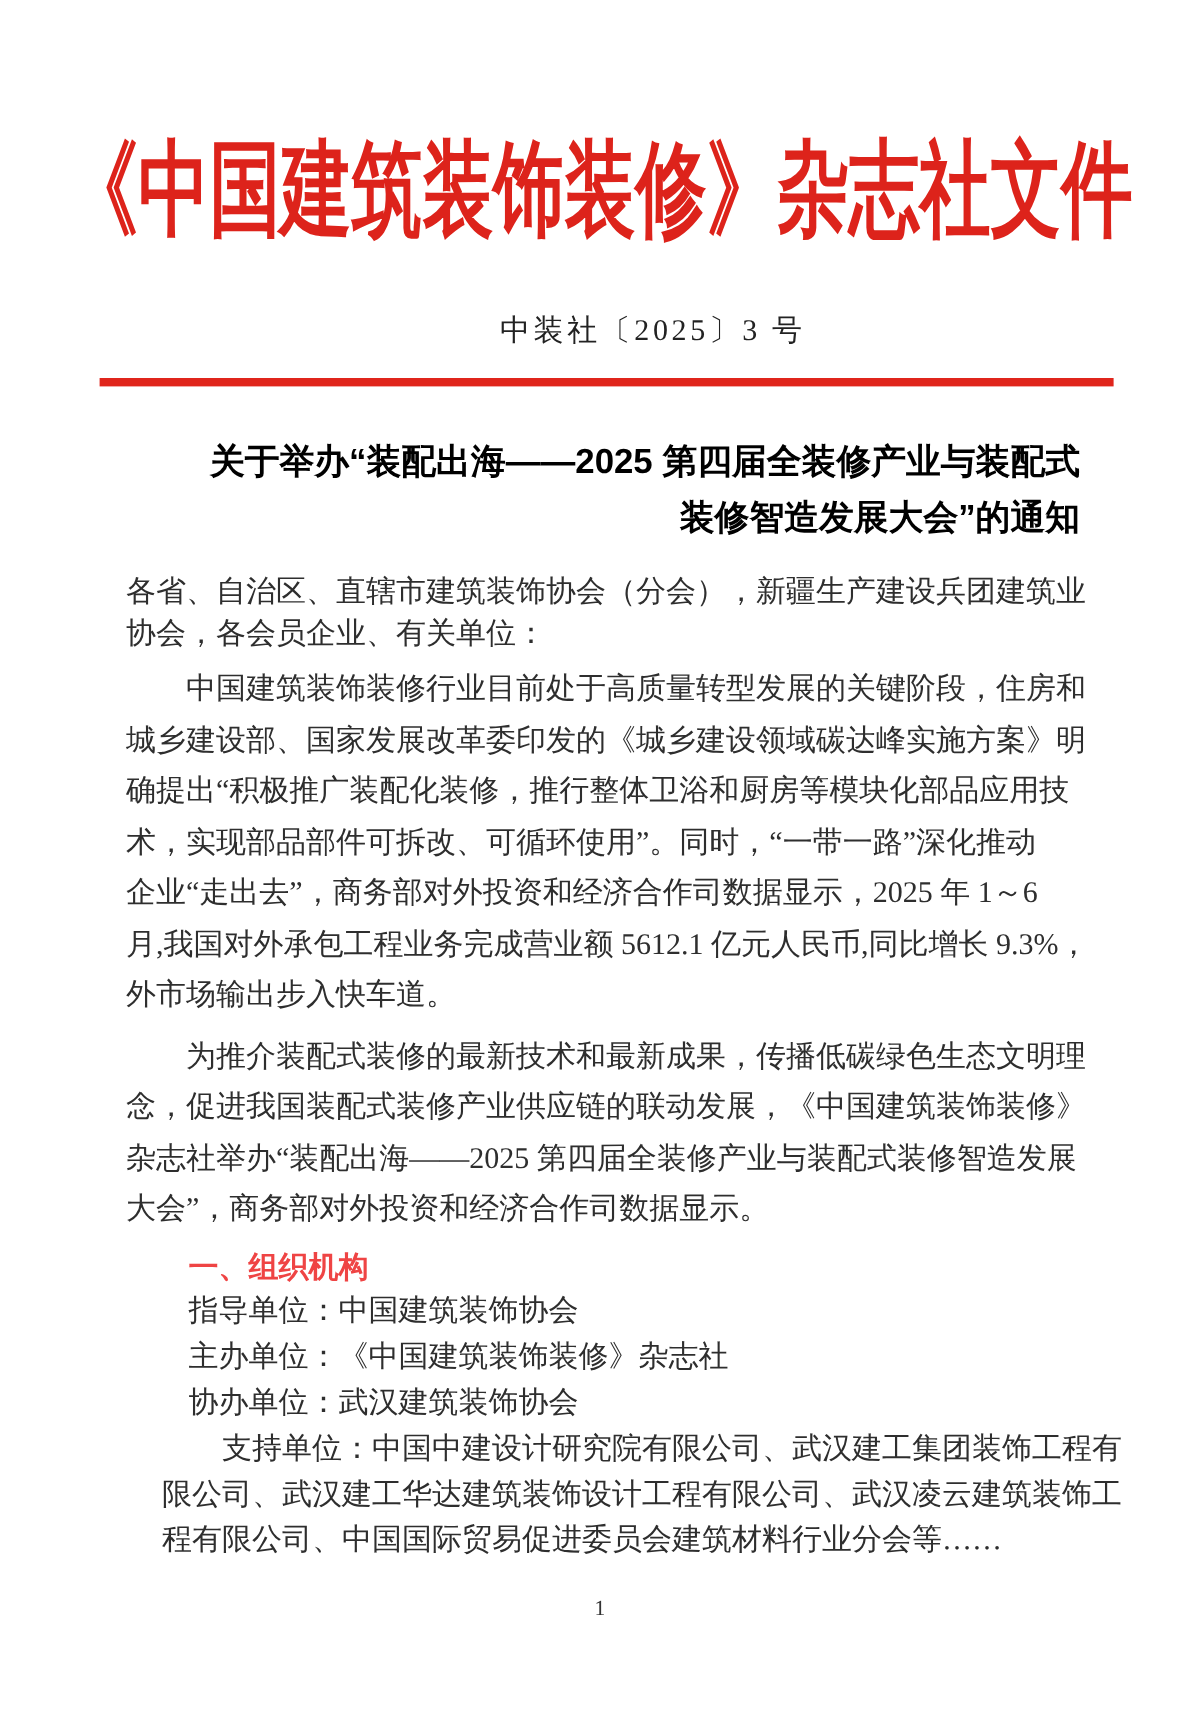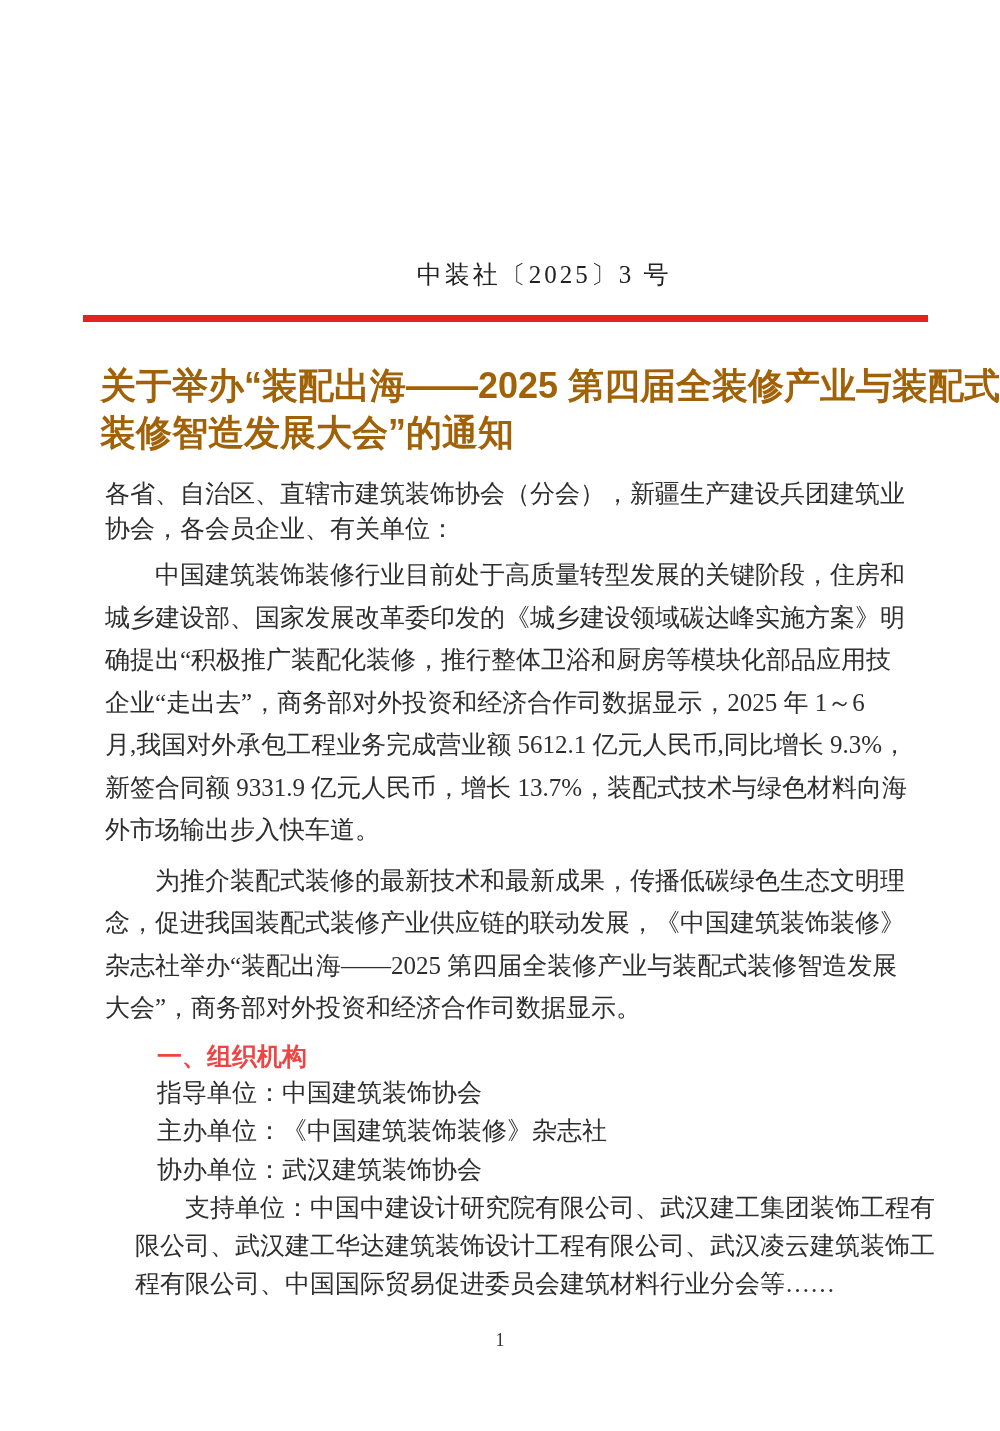--- a/index.html
+++ b/index.html
@@ -55,26 +55,26 @@
     width: 845px;
     height: 7px;
     background: #e0251c;
   }
   .doc-title {
     position: absolute;
     top: 362px;
     left: 100px;
     width: 800px;
     margin: 0;
-    text-align: left;
+    text-align: right;
     font-family: "Liberation Sans", "DejaVu Sans", sans-serif;
     font-weight: bold;
-    font-size: 36px;
+    font-size: 29px;
     line-height: 47px;
-    color: #a16207;
+    color: #000000;
     white-space: nowrap;
   }
   .body-text {
     position: absolute;
     top: 476px;
     left: 105px;
     width: 800px;
     font-size: 25px;
     color: #2e2e2e;
   }
@@ -107,41 +107,44 @@
     text-align: center;
     font-size: 18px;
     color: #333333;
   }
 </style>
 </head>
 <body>
 
 <div class="page">
 
+  <div class="letterhead" style="color: rgb(221, 35, 27);">
+    <span class="letterhead-text">《中国建筑装饰装修》杂志社文件</span>
+  </div>
 
   <div class="docnum">中装社〔2025〕3 号</div>
 
   <div class="redline" style="background: rgb(224, 37, 28);"></div>
 
   <h1 class="doc-title">
     <div>关于举办“装配出海——2025 第四届全装修产业与装配式</div>
     <div>装修智造发展大会”的通知</div>
   </h1>
 
   <div class="body-text">
 
     <div class="line sal">各省、自治区、直辖市建筑装饰协会（分会），新疆生产建设兵团建筑业</div>
     <div class="line sal">协会，各会员企业、有关单位：</div>
 
     <div class="line p1 gap ind">中国建筑装饰装修行业目前处于高质量转型发展的关键阶段，住房和</div>
     <div class="line p1">城乡建设部、国家发展改革委印发的《城乡建设领域碳达峰实施方案》明</div>
     <div class="line p1">确提出“积极推广装配化装修，推行整体卫浴和厨房等模块化部品应用技</div>
+    <div class="line p1">术，实现部品部件可拆改、可循环使用”。同时，“一带一路”深化推动</div>
     <div class="line p1">企业“走出去”，商务部对外投资和经济合作司数据显示，2025 年 1～6</div>
     <div class="line p1">月,我国对外承包工程业务完成营业额 5612.1 亿元人民币,同比增长 9.3%，</div>
-    <div class="line p1">新签合同额 9331.9 亿元人民币，增长 13.7%，装配式技术与绿色材料向海</div>
     <div class="line p1">外市场输出步入快车道。</div>
 
     <div class="line p2 gap ind">为推介装配式装修的最新技术和最新成果，传播低碳绿色生态文明理</div>
     <div class="line p2">念，促进我国装配式装修产业供应链的联动发展，《中国建筑装饰装修》</div>
     <div class="line p2">杂志社举办“装配出海——2025 第四届全装修产业与装配式装修智造发展</div>
     <div class="line p2">大会”，商务部对外投资和经济合作司数据显示。</div>
 
     <div class="section-heading">一、组织机构</div>
 
     <div class="line org">指导单位：中国建筑装饰协会</div>

